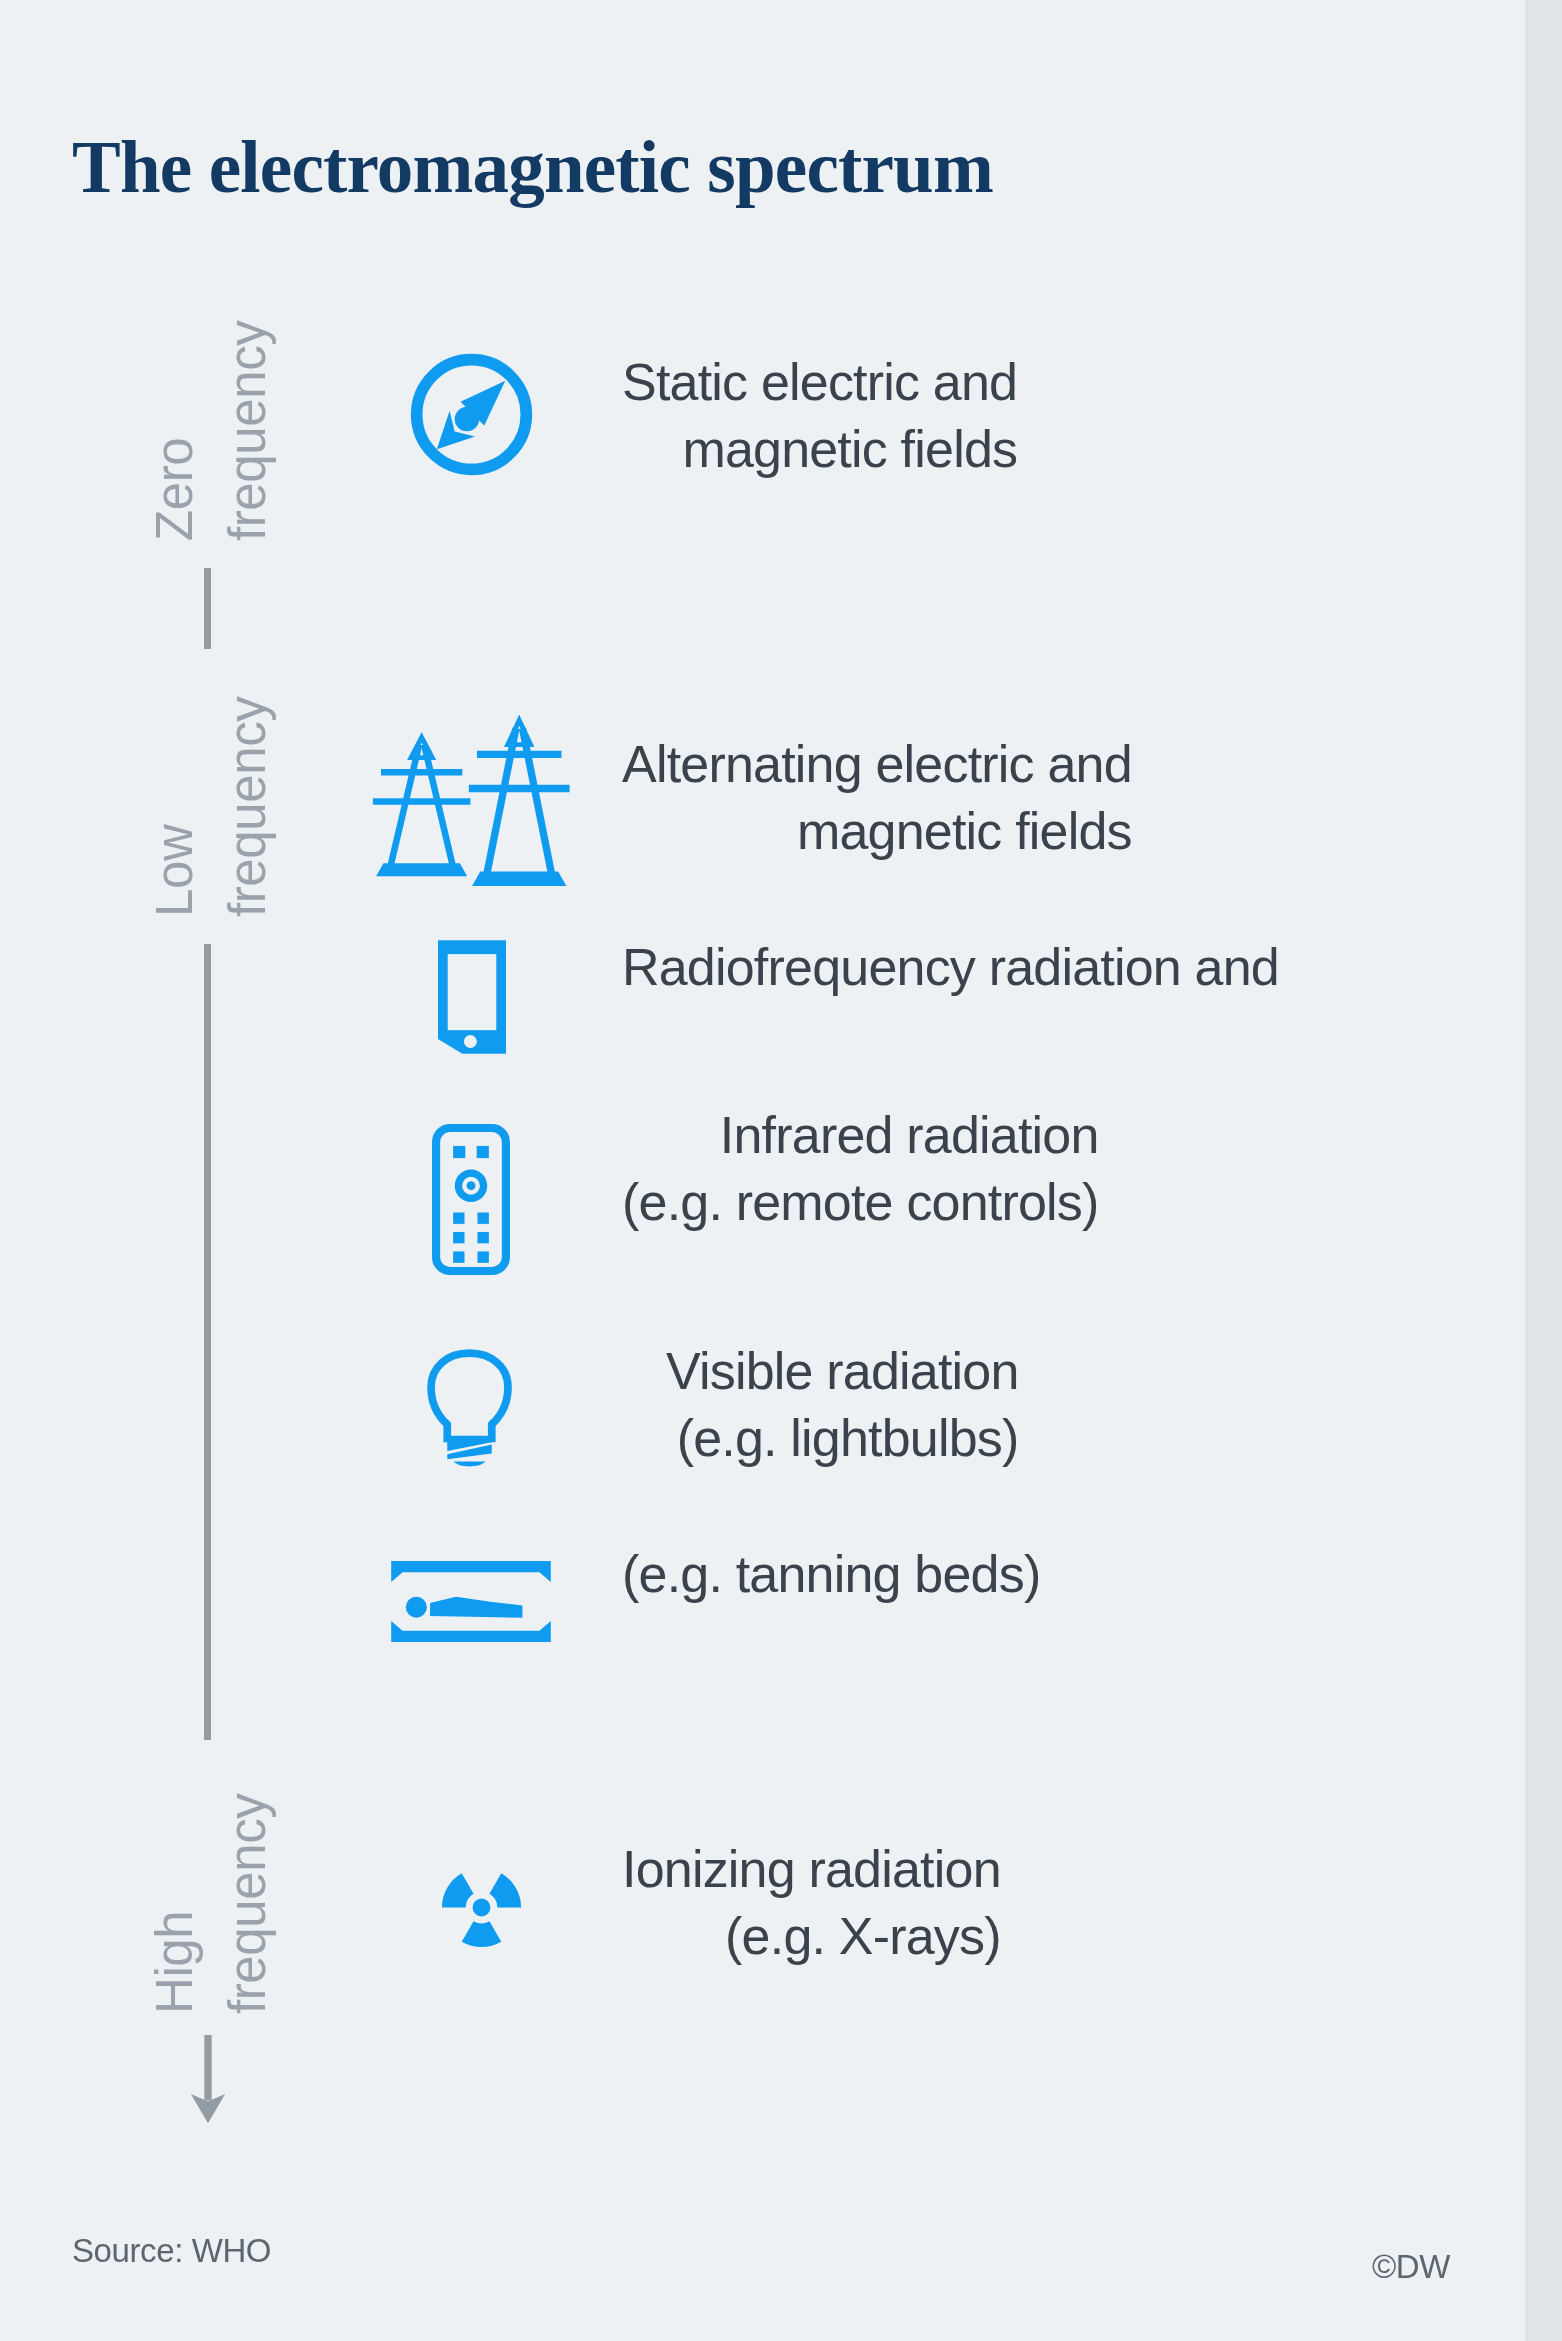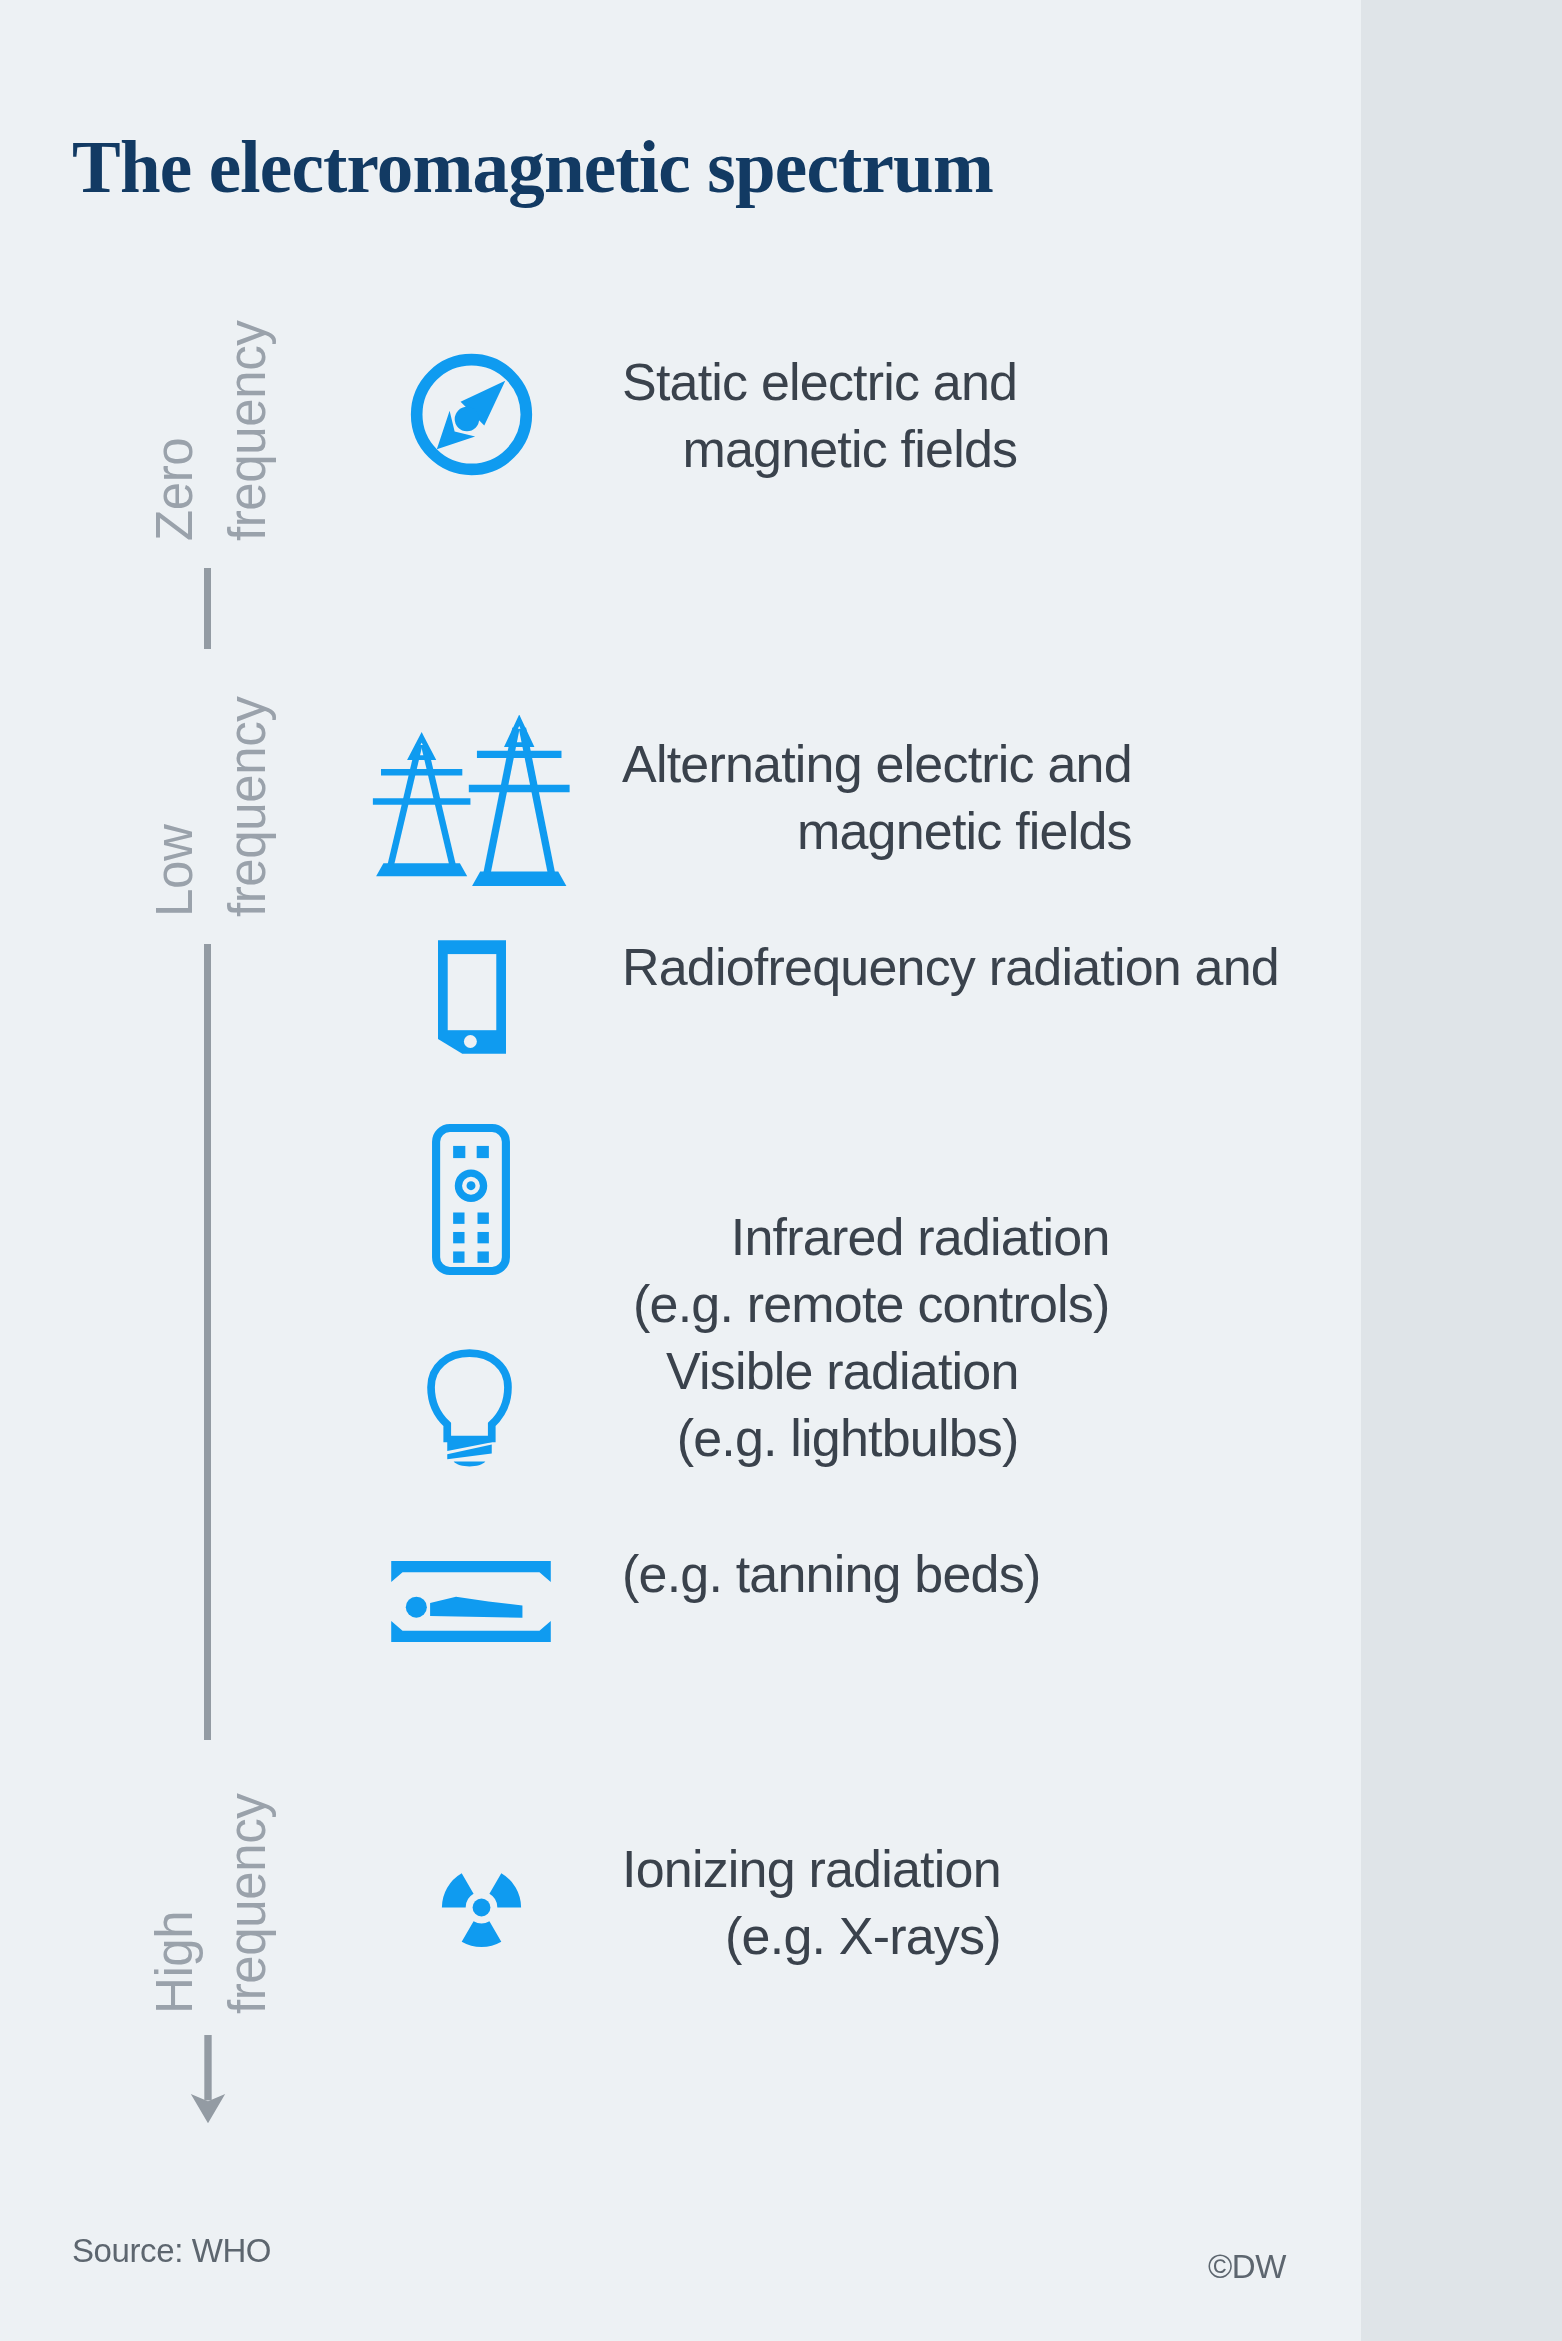--- a/index.html
+++ b/index.html
@@ -1,18 +1,18 @@
 <!DOCTYPE html>
 <html style="--background: #edf1f4; --accent-blue: #0f9bf0; --title-navy: #123a63; --body-text: #3a424c; --label-gray: #9aa2ab; --rail-gray: #939ba3; --footer-gray: #5d666f;font-size:13px"><head>
 <meta charset="utf-8">
 <style>
   html,body{margin:0;padding:0;background:#dfe4e8;}
   #canvas{
     position:relative;
-    width:1361px;height:2342px;
+    width:1525px;height:2342px;
     background:var(--background,#edf1f4);
     font-family:"Liberation Sans",sans-serif;
     overflow:hidden;
   }
   .title{
     position:absolute;left:72px;top:77px;
     font-family:"Liberation Serif",serif;
     font-weight:700;font-size:73px;line-height:84px;
     letter-spacing:-0.8px;
     color:var(--title-navy,#123a63);
@@ -152,21 +152,21 @@
         <circle cx="49" cy="76" r="5.5"></circle>
         <rect x="27" y="109" width="14" height="14"></rect>
         <rect x="57" y="109" width="14" height="14"></rect>
         <rect x="27" y="133" width="14" height="14"></rect>
         <rect x="57" y="133" width="14" height="14"></rect>
         <rect x="27" y="157" width="14" height="14"></rect>
         <rect x="57" y="157" width="14" height="14"></rect>
       </g>
     </svg>
   </div>
-  <div class="row-text" style="top:1204px;margin-left:11px;">
+  <div class="row-text" style="top:1102px;">
     <div>Infrared radiation</div>
     <div>(e.g. remote controls)</div>
   </div>
 
   <div class="icon" style="left:427px;top:1348px;width:85px;height:122px;">
     <svg viewBox="0 0 105 150">
       <path d="M25,116 L25,94 C12,82 5,68 5,48 C5,23 25,6 52.5,6 C80,6 100,23 100,48 C100,68 93,82 80,94 L80,116" fill="none" stroke="currentColor" stroke-width="9.5"></path>
       <g fill="currentColor">
         <polygon points="25,108 80,108 80,116 25,127"></polygon>
         <polygon points="25,131 80,119 80,130 25,137"></polygon>

